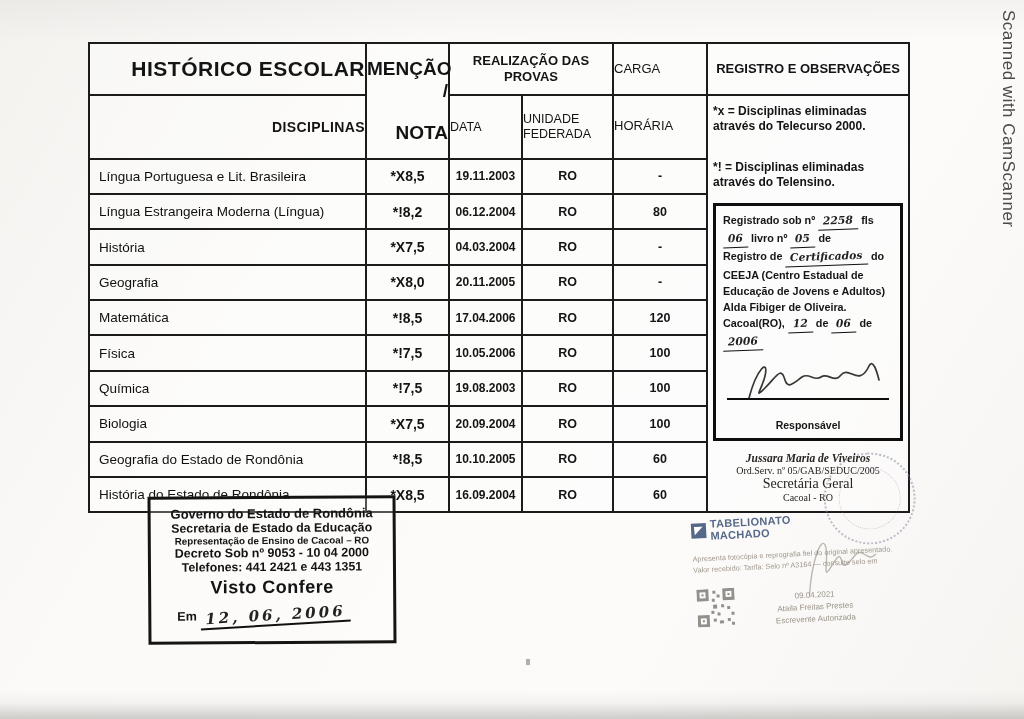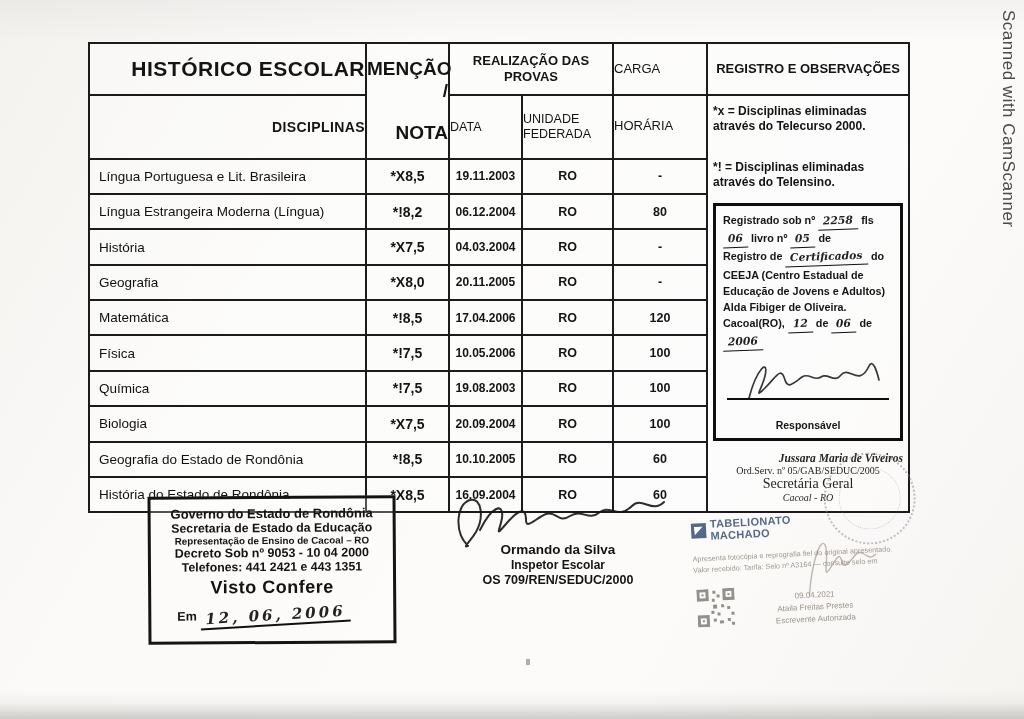--- a/index.html
+++ b/index.html
@@ -52,24 +52,24 @@
   .hw {
     font-family:"DejaVu Serif", serif; font-style:italic; font-weight:bold;
     display:inline-block; padding:0 5px; border-bottom:1.5px solid #101010;
     transform:rotate(-2deg); color:#222;
   }
   .sig-line { position:relative; margin:4px 4px 0; height:44px; border-bottom:2px solid #0d0d0d; }
   .sig-line svg { position:absolute; left:8px; bottom:-8px; }
   .resp-label { text-align:center; font-size:10.5px; font-weight:bold; margin-top:18px; }
 
   .secretary { margin-top:11px; text-align:center; font-family:"Liberation Serif", serif; color:#26241f; }
-  .secretary .name { font-style:italic; font-weight:bold; font-size:11.5px;text-align:right; }
+  .secretary .name { font-style:italic; font-weight:bold; font-size:11.5px; }
   .secretary .ord  { font-size:10px; margin-top:1px; }
   .secretary .role { font-size:14px; }
-  .secretary .city { font-size:10px;font-style:italic; }
+  .secretary .city { font-size:10px; }
 
   
   .visto-stamp {
     position:absolute; left:148px; top:496px; width:248px; height:148px;
     border:3.5px solid #141414; padding:7px 4px 4px; text-align:center;
     transform:rotate(-.4deg); color:#131313; background:rgba(255,255,255,.25);
   }
   .visto-stamp .l1 { font-size:13px;  font-weight:bold; }
   .visto-stamp .l2 { font-size:12.3px; font-weight:bold; }
   .visto-stamp .l3 { font-size:9.8px;  font-weight:bold; }
@@ -269,28 +269,20 @@
     <div class="l3">Representação de Ensino de Cacoal – RO</div>
     <div class="l4">Decreto Sob nº 9053 - 10 04 2000</div>
     <div class="l5">Telefones: 441 2421  e  443 1351</div>
     <div class="vc">Visto Confere</div>
     <div class="em-row">
       <span>Em</span>
       <span class="hw">12, 06, 2006</span>
     </div>
   </div>
 
-  <div class="inspector">
-    <svg width="225" height="62" viewBox="0 0 225 62">
-      <path d="M22,54 C8,40 10,12 24,8 C36,5 38,26 30,40 C24,50 16,56 22,54 M34,38 C46,14 58,10 56,26 C54,38 48,46 60,32 C72,18 80,14 80,28 C80,38 90,26 100,22 C110,18 112,32 124,24 C136,16 142,30 154,20 C164,12 172,28 186,14 C196,4 206,22 218,10" fill="none" stroke="#161616" stroke-width="2" stroke-linecap="round" opacity=".9"></path>
-    </svg>
-    <div class="name">Ormando da Silva</div>
-    <div class="role">Inspetor Escolar</div>
-    <div class="code">OS 709/REN/SEDUC/2000</div>
-  </div>
 
   <div class="notary">
     <div class="seal"></div>
     <div class="head">
       <div class="logo"></div>
       <div class="nm">
         <div>TABELIONATO</div>
         <div>MACHADO</div>
       </div>
     </div>

